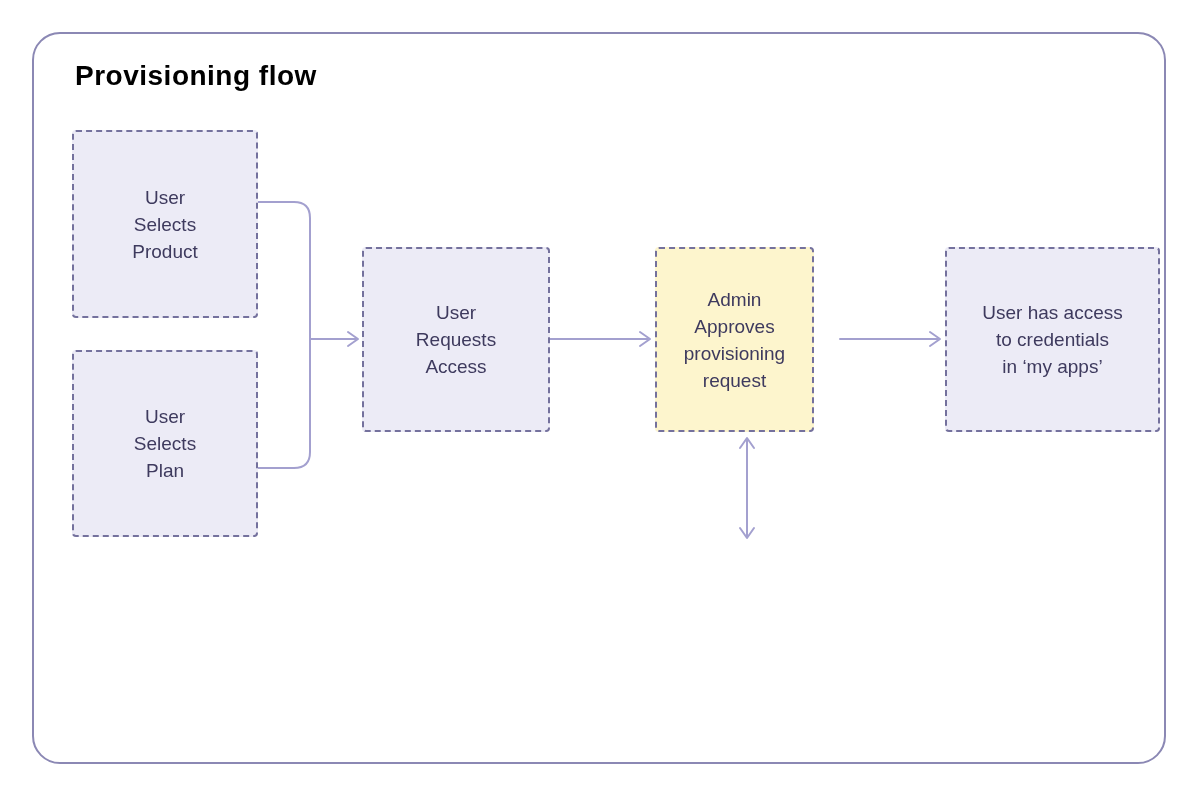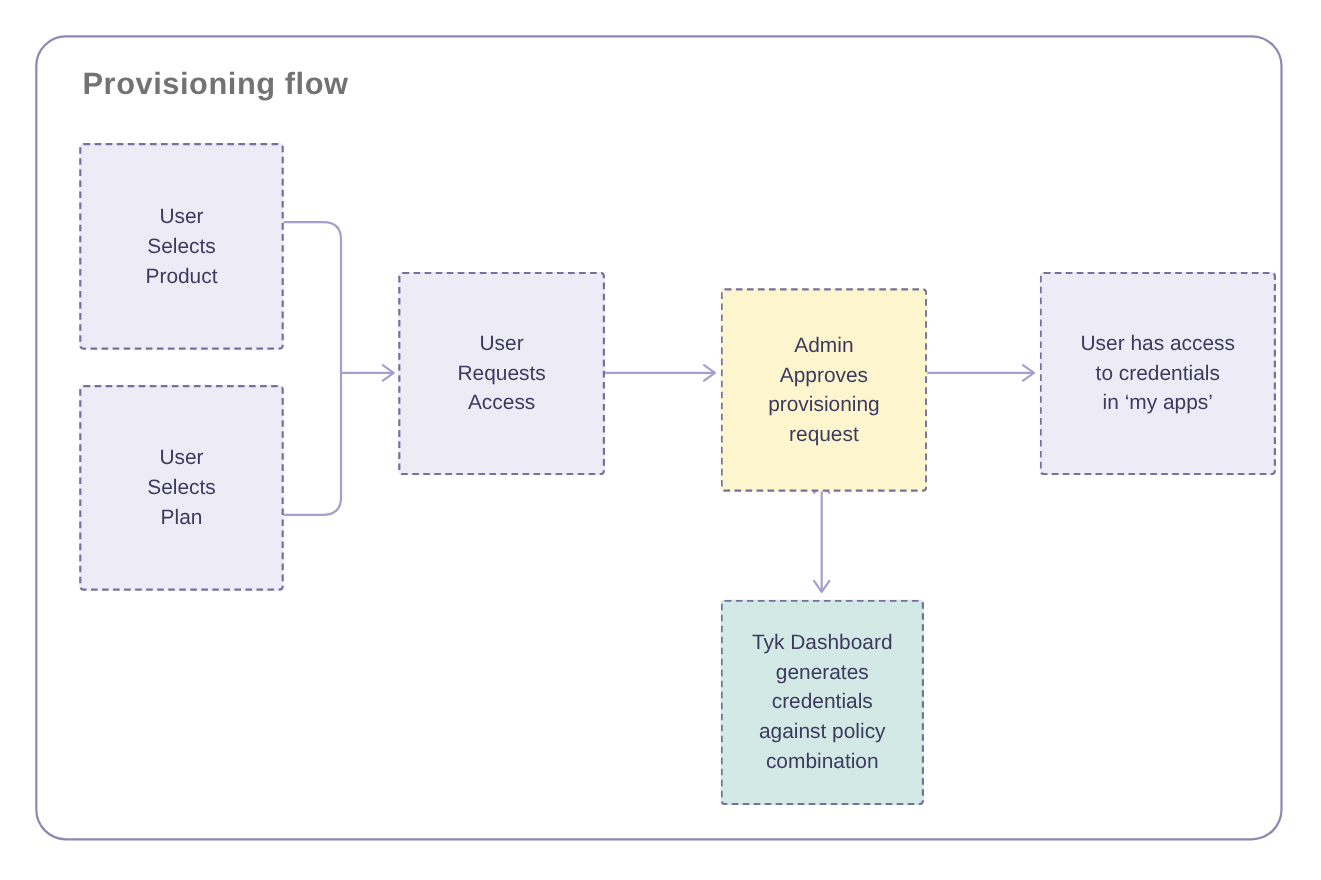--- a/index.html
+++ b/index.html
@@ -25,21 +25,21 @@
     border-radius: 28px;
     box-sizing: border-box;
   }
   .diagram-title {
     position: absolute;
     left: 75px;
     top: 60px;
     font-size: 28px;
     font-weight: 700;
     letter-spacing: 0.5px;
-    color: #737373;
+    color: #000000;
   }
   .node {
     position: absolute;
     box-sizing: border-box;
     border: 2.5px dashed #74719d;
     border-radius: 4px;
     display: flex;
     align-items: center;
     justify-content: center;
     text-align: center;
@@ -49,21 +49,21 @@
     white-space: pre-line;
     padding: 8px;
   }
   .fill-lavender { background: #ecebf6; }
   .fill-yellow   { background: #fdf5cd; }
   .fill-teal     { background: #d2e9e6; }
 
   #node-user-selects-product { left: 72px;  top: 130px; width: 186px; height: 188px; }
   #node-user-selects-plan    { left: 72px;  top: 350px; width: 186px; height: 187px; }
   #node-user-requests-access { left: 362px; top: 247px; width: 188px; height: 185px; }
-  #node-admin-approves       { left: 655px; top: 262px; width: 188px; height: 185px; }
+  #node-admin-approves       { left: 655px; top: 247px; width: 159px; height: 185px; }
   #node-user-has-access      { left: 945px; top: 247px; width: 215px; height: 185px; }
   #node-tyk-dashboard        { left: 655px; top: 545px; width: 185px; height: 187px; }
 
   .connector-layer {
     position: absolute;
     left: 0;
     top: 0;
     width: 1201px;
     height: 800px;
     pointer-events: none;
@@ -129,21 +129,14 @@
 provisioning
 request</span>
   </div>
 
   <div class="node fill-lavender" id="node-user-has-access">
     <span>User has access
 to credentials
 in ‘my apps’</span>
   </div>
 
-  <div class="node fill-teal" id="node-tyk-dashboard">
-    <span>Tyk Dashboard
-generates
-credentials
-against policy
-combination</span>
-  </div>
 
 </div>
 
 </body></html>

